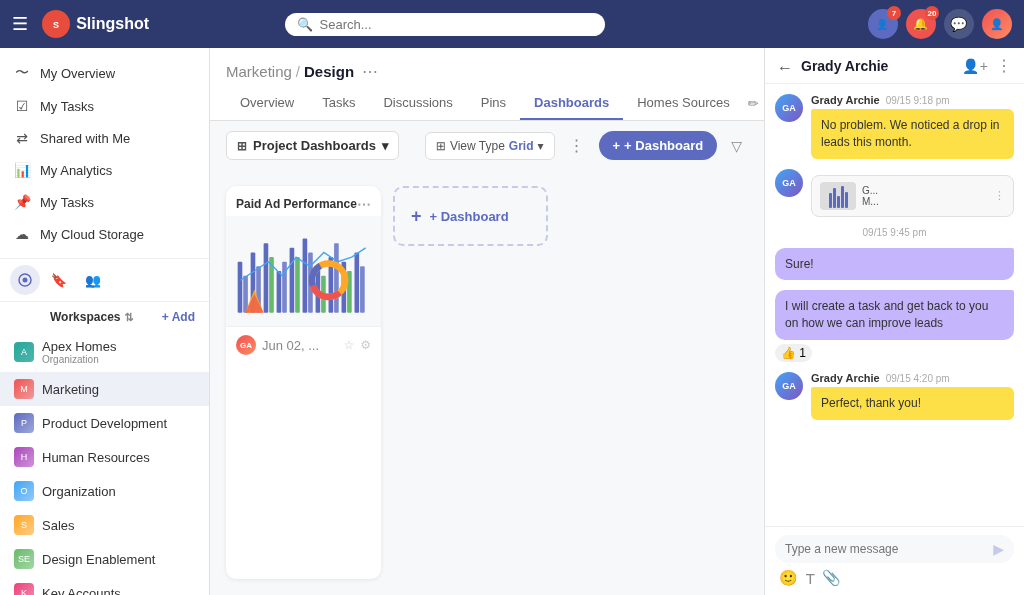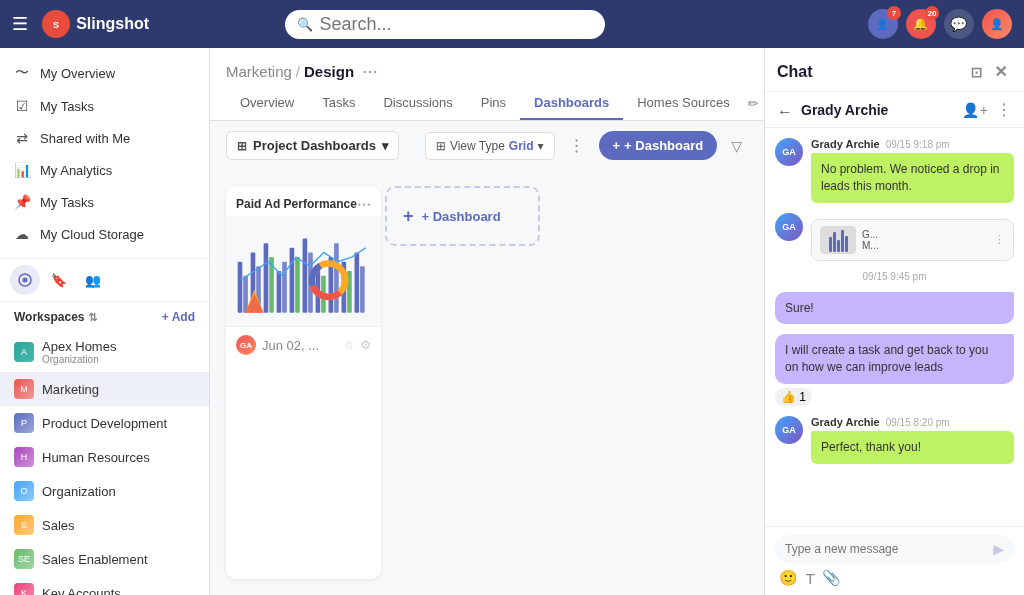--- a/index.html
+++ b/index.html
@@ -37,21 +37,21 @@
       max-width: 320px;
       margin: 0 auto;
       background: white;
       border-radius: 20px;
       display: flex;
       align-items: center;
       padding: 4px 12px;
       gap: 6px;
     }
     .search-bar input {
-      border: none; outline: none; font-size: 18px; width: 100%; color: #737373;
+      border: none; outline: none; font-size: 13px; width: 100%; color: #737373;
     }
     .search-icon { color: #888; font-size: 13px; }
     .topbar-actions {
       display: flex; align-items: center; gap: 8px; margin-left: auto;
     }
     .avatar-circle {
       width: 30px; height: 30px; border-radius: 50%;
       display: flex; align-items: center; justify-content: center;
       font-size: 11px; font-weight: bold; color: white; cursor: pointer;
       position: relative;
@@ -103,21 +103,21 @@
     }
     .sidebar-tool-btn {
       width: 30px; height: 30px; border-radius: 50%;
       display: flex; align-items: center; justify-content: center;
       cursor: pointer; font-size: 13px; color: #555;
     }
     .sidebar-tool-btn.active { background: #e8eaf6; color: #3f51b5; }
 
     .workspaces-header {
       display: flex; align-items: center; justify-content: space-between;
-      padding: 8px 14px; font-size: 12px; font-weight: 700; color: #333;
+      padding: 8px 14px; font-size: 12px; font-weight: 700; color: #333; margin-left: 36px;
     }
     .workspaces-header-left { display: flex; align-items: center; gap: 4px; }
     .sort-icon { font-size: 11px; color: #888; cursor: pointer; }
     .add-btn { font-size: 12px; color: #5c6bc0; cursor: pointer; display: flex; align-items: center; gap: 2px; font-weight: 600; }
 
     .workspace-item {
       display: flex; align-items: center; gap: 8px;
       padding: 7px 14px; cursor: pointer; font-size: 13px; color: #333;
       transition: background 0.15s;
     }
@@ -197,21 +197,21 @@
     .toolbar-more { color: #888; cursor: pointer; font-size: 16px; padding: 4px 6px; }
     .add-dashboard-btn {
       background: #5c6bc0; color: white; border: none; border-radius: 20px;
       padding: 7px 14px; font-size: 13px; font-weight: 600; cursor: pointer;
       display: flex; align-items: center; gap: 4px;
     }
     .filter-btn { color: #888; cursor: pointer; font-size: 14px; padding: 4px 6px; }
 
     
     .dashboards-grid {
-      display: flex; flex-wrap: wrap; gap: 4px;
+      display: flex; flex-wrap: wrap; gap: 12px;
       padding: 16px;
       overflow-y: auto;
       flex: 1;
     }
     .dashboard-card {
       width: 155px;
       background: white;
       border-radius: 10px;
       overflow: hidden;
       box-shadow: 0 1px 4px rgba(0,0,0,0.08);
@@ -286,21 +286,21 @@
       width: 28px; height: 28px; border-radius: 50%;
       background: linear-gradient(135deg, #42a5f5, #7e57c2);
       flex-shrink: 0; display: flex; align-items: center;
       justify-content: center; color: white; font-size: 9px; font-weight: bold;
     }
     .msg-content { flex: 1; }
     .msg-header { display: flex; align-items: baseline; gap: 6px; margin-bottom: 3px; }
     .msg-name { font-size: 11px; font-weight: 700; color: #333; }
     .msg-time { font-size: 10px; color: #aaa; }
     .msg-bubble {
-      background: #bef264; border-radius: 6px; border-top-left-radius: 2px;
+      background: #fde047; border-radius: 6px; border-top-left-radius: 2px;
       padding: 8px 10px; font-size: 12px; color: #333; line-height: 1.4;
     }
     .msg-link { color: #5c6bc0; text-decoration: underline; cursor: pointer; }
     .msg-attachment {
       margin-top: 6px; background: #f8f8f8; border: 1px solid #e0e0e0;
       border-radius: 8px; padding: 6px 8px;
       display: flex; align-items: center; gap: 6px; font-size: 11px; color: #555;
     }
     .attach-thumb {
       width: 36px; height: 28px; background: #ddd; border-radius: 4px;
@@ -470,21 +470,21 @@
     <div class="workspace-item">
       <div class="workspace-icon sales">S</div>
       <div class="workspace-name-wrap">
         <div class="workspace-name">Sales</div>
       </div>
       <span class="workspace-more">⋮</span>
     </div>
     <div class="workspace-item">
       <div class="workspace-icon salesenb">SE</div>
       <div class="workspace-name-wrap">
-        <div class="workspace-name">Sales Enablement</div>
+        <div class="workspace-name">Design Enablement</div>
       </div>
       <span class="workspace-more">⋮</span>
     </div>
     <div class="workspace-item">
       <div class="workspace-icon keyacc">K</div>
       <div class="workspace-name-wrap">
         <div class="workspace-name">Key Accounts</div>
       </div>
       <span class="workspace-more">⋮</span>
     </div>
@@ -583,27 +583,20 @@
       </div>
 
       <div class="add-dashboard-card">
         <span style="font-size:18px; color:#5c6bc0;">+</span>
         <span>+ Dashboard</span>
       </div>
     </div>
   </div>
 
   <div class="chat-panel">
-    <div class="chat-header">
-      <span>Chat</span>
-      <div class="chat-header-actions">
-        <span class="chat-action-btn">⊡</span>
-        <span class="chat-action-btn close">✕</span>
-      </div>
-    </div>
     <div class="chat-subheader">
       <span class="chat-back">←</span>
       <span class="chat-user-name">Grady Archie</span>
       <span class="chat-add-user">👤+</span>
       <span class="chat-subheader-more">⋮</span>
     </div>
 
     <div class="chat-messages">
 
       <div class="msg-row">
@@ -651,21 +644,21 @@
           <div class="msg-bubble">I will create a task and get back to you on how we can improve leads</div>
           <div class="msg-reaction">👍 1</div>
         </div>
       </div>
 
       <div class="msg-row">
         <div class="msg-avatar">GA</div>
         <div class="msg-content">
           <div class="msg-header">
             <span class="msg-name">Grady Archie</span>
-            <span class="msg-time">09/15 8:20 pm</span>
+            <span class="msg-time">09/15 4:20 pm</span>
           </div>
           <div class="msg-bubble">Perfect, thank you!</div>
         </div>
       </div>
     </div>
 
     <div class="chat-input-area">
       <div class="chat-input-row">
         <input class="chat-input" type="text" placeholder="Type a new message" style="">
         <span class="chat-send">▶</span>

